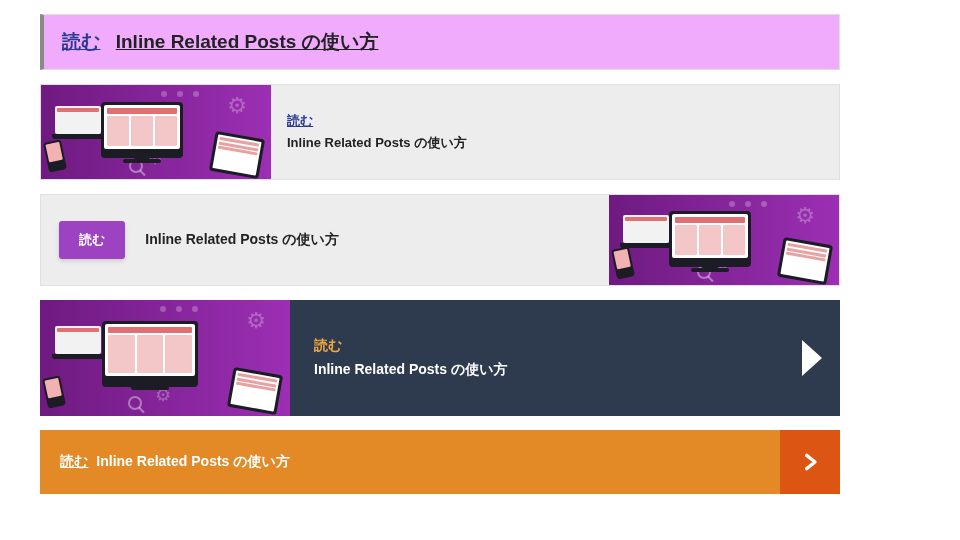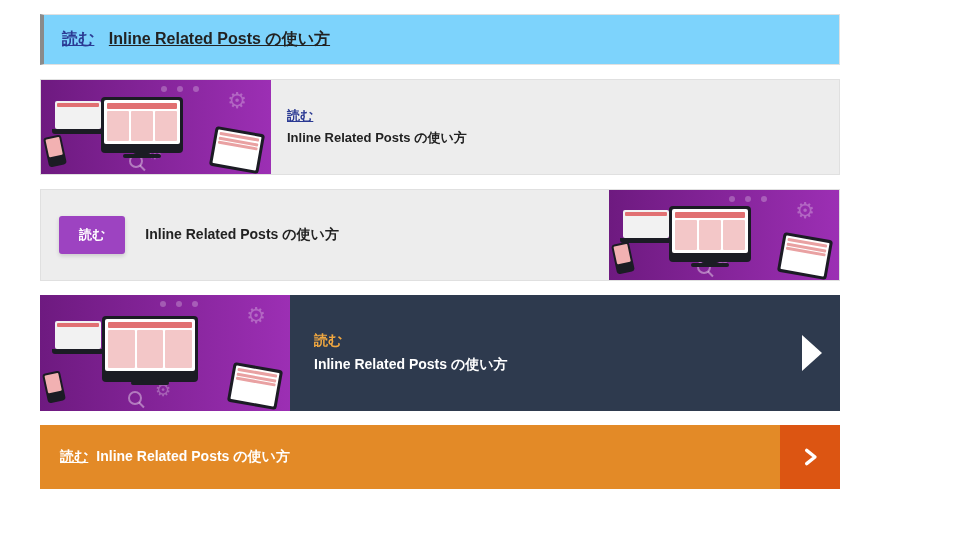--- a/index.html
+++ b/index.html
@@ -10,25 +10,25 @@
     width: 960px;
   }
   .card {
     width: 800px;
     margin-bottom: 14px;
     position: relative;
   }
 
   
   .s1 {
-    background: #7dd3fc;
+    background: #f0abfc;
     border: 1px solid #e0e0e0;
     border-left: 4px solid #8a8a8a;
     padding: 14px 18px;
-    font-size: 16px;
+    font-size: 19px;
     font-weight: 700;
     color: #222;
   }
   .s1 .read {
     color: #2b3a93;
     text-decoration: underline;
     margin-right: 10px;
   }
   .s1 .title { text-decoration: underline; }
 

